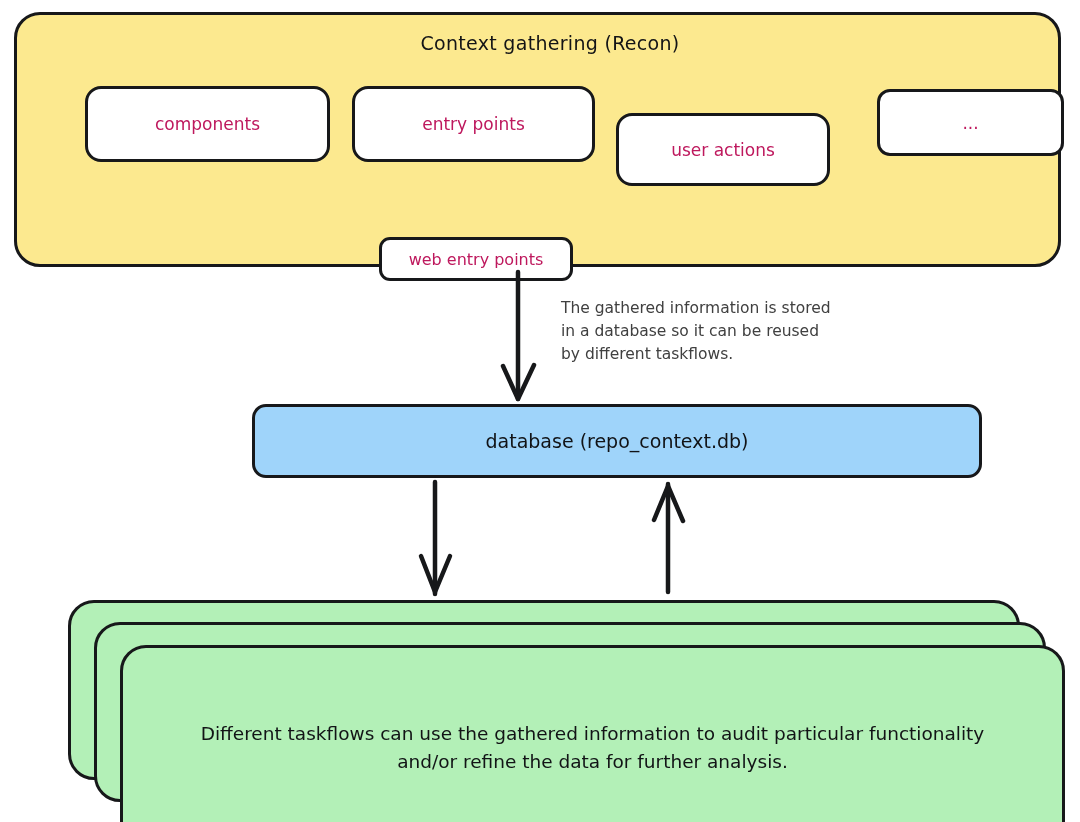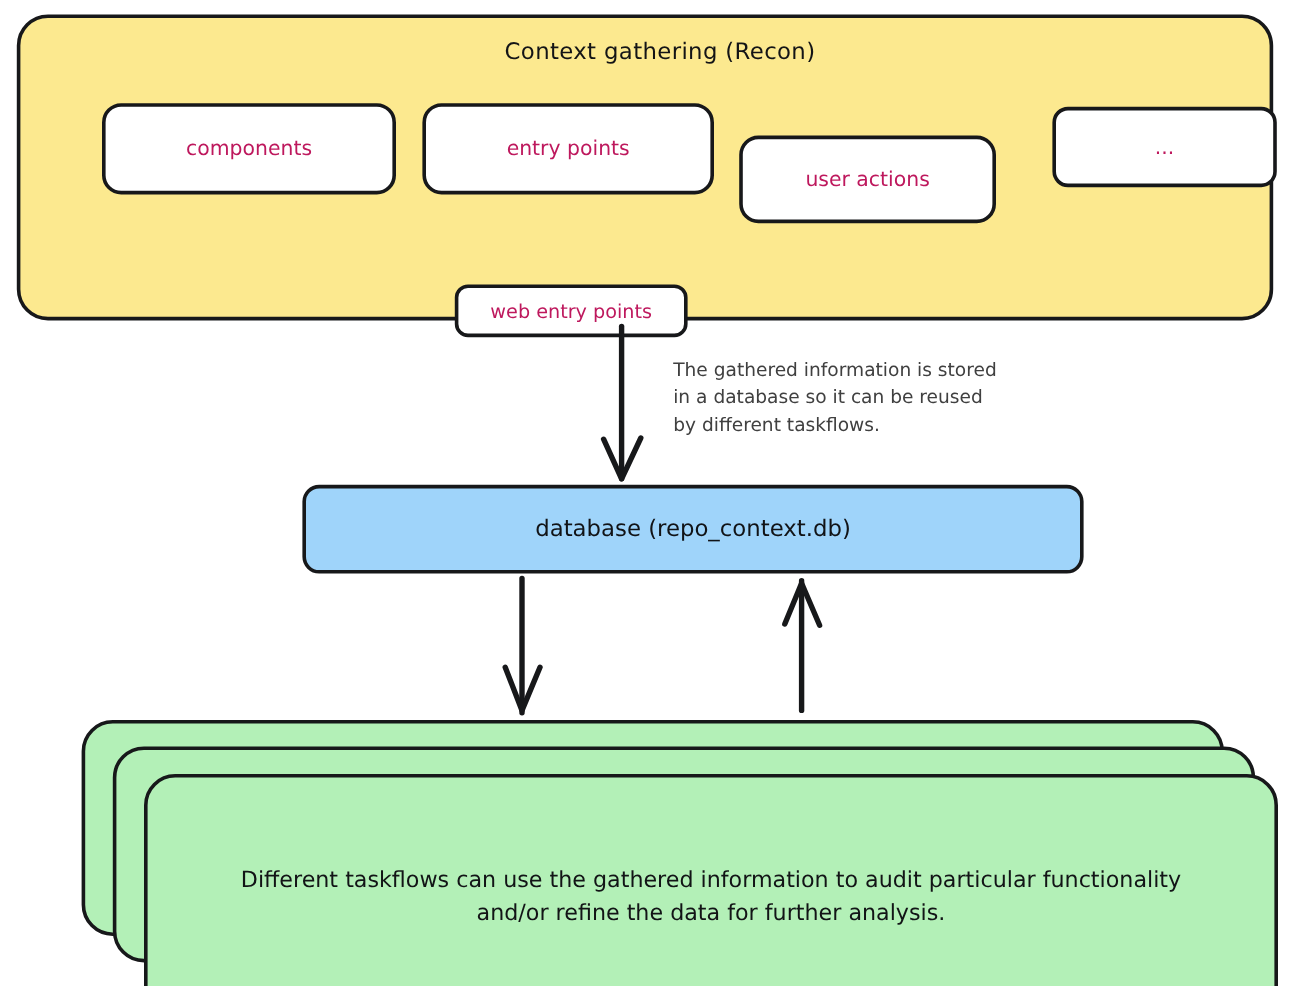--- a/index.html
+++ b/index.html
@@ -88,21 +88,21 @@
     line-height: 23px;
     color: #404040;
     white-space: pre-line;
   }
 
   
   .db-bar {
     position: absolute;
     left: 252px;
     top: 404px;
-    width: 651px;
+    width: 730px;
     height: 74px;
     box-sizing: border-box;
     background: #9FD4FA;
     border: 3.5px solid #17181a;
     border-radius: 14px;
     display: flex;
     align-items: center;
     justify-content: center;
     font-size: 19px;
     color: #111316;

